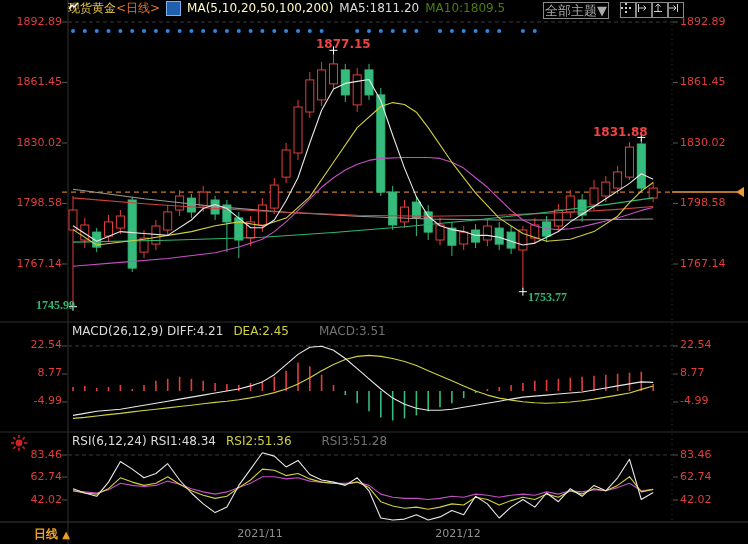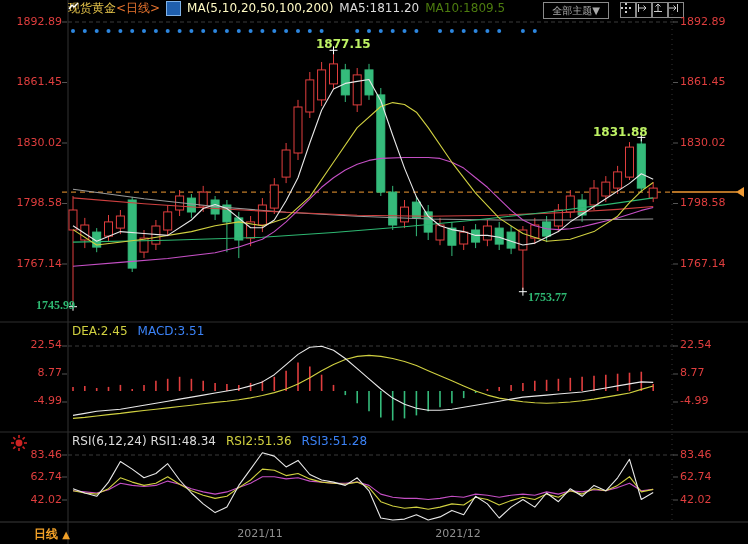--- a/index.html
+++ b/index.html
@@ -13,27 +13,27 @@
   .hdr{position:absolute;left:68px;top:1px;height:14px;display:flex;align-items:center;
        gap:6px;font-size:12px;white-space:nowrap;}
   .sym{color:#e6c44a;}
   .per{color:#e8742e;}
   .ma-g{color:#fef9c3;}
   .ma5{color:#dcdcdc;}
   .ma10{color:#4d7c0f;}
   .chart-ico{width:13px;height:13px;background:#1f5fae;border:1px solid #7fb2e8;
              display:inline-flex;align-items:center;justify-content:center;}
   .theme-btn{position:absolute;left:543px;top:2px;width:64px;height:15px;border:1px solid #8a8a8a;
-             color:#aaa;font-size:10px;line-height:15px;text-align:center;cursor:pointer;}
+             color:#aaa;font-size:13px;line-height:15px;text-align:center;cursor:pointer;}
   .tool{position:absolute;top:2px;width:14px;height:14px;border:1px solid #8a8a8a;
         display:flex;align-items:center;justify-content:center;cursor:pointer;}
   .pane-hdr{position:absolute;left:72px;display:flex;gap:10px;font-size:12px;white-space:nowrap;}
-  .ph-w{color:#dcdcdc;} .ph-y{color:#d0d040;} .ph-m{color:#3b82f6;}
+  .ph-w{color:#dcdcdc;} .ph-y{color:#d0d040;} .ph-m{color:#737373;margin-left:20px;}
   .anno{position:absolute;font-size:12px;font-weight:bold;white-space:nowrap;}
-  .anno-red{color:#bef264;} .anno-grn{color:#2eb872;}
+  .anno-red{color:#ef4444;} .anno-grn{color:#2eb872;}
   .period-sel{position:absolute;left:34px;top:526px;font-size:12px;font-weight:bold;
               color:#f0a028;cursor:pointer;white-space:nowrap;}
   .xtick{position:absolute;top:527px;width:56px;text-align:center;font-size:11px;color:#8f8f8f;}
 </style>
 </head>
 <body>
 
 <div class="stage">
 
   <svg id="chart" width="748" height="544">
@@ -350,20 +350,21 @@
   <div class="axis-lab axis-right" style="top:136px;">1830.02</div>
   <div class="axis-lab axis-right" style="top:196px;">1798.58</div>
   <div class="axis-lab axis-right" style="top:257px;">1767.14</div>
 
   <div class="anno anno-red" style="left:316px;top:37px;">1877.15</div>
   <div class="anno anno-red" style="left:593px;top:125px;">1831.88</div>
   <div class="anno anno-grn" style="left:528px;top:290px;font-family:Liberation Serif, serif;">1753.77</div>
   <div class="anno anno-grn" style="left:36px;top:298px;font-family:Liberation Serif, serif;">1745.99</div>
 
   <div class="pane-hdr" style="top:324px;">
+    <span class="ph-w">MACD(26,12,9) DIFF:4.21</span>
     <span class="ph-y">DEA:2.45</span>
     <span class="ph-m">MACD:3.51</span>
   </div>
   <div class="axis-lab axis-left" style="top:338px;">22.54</div>
   <div class="axis-lab axis-left" style="top:366px;">8.77</div>
   <div class="axis-lab axis-left" style="top:394px;">-4.99</div>
   <div class="axis-lab axis-right" style="top:338px;">22.54</div>
   <div class="axis-lab axis-right" style="top:366px;">8.77</div>
   <div class="axis-lab axis-right" style="top:394px;">-4.99</div>
 

